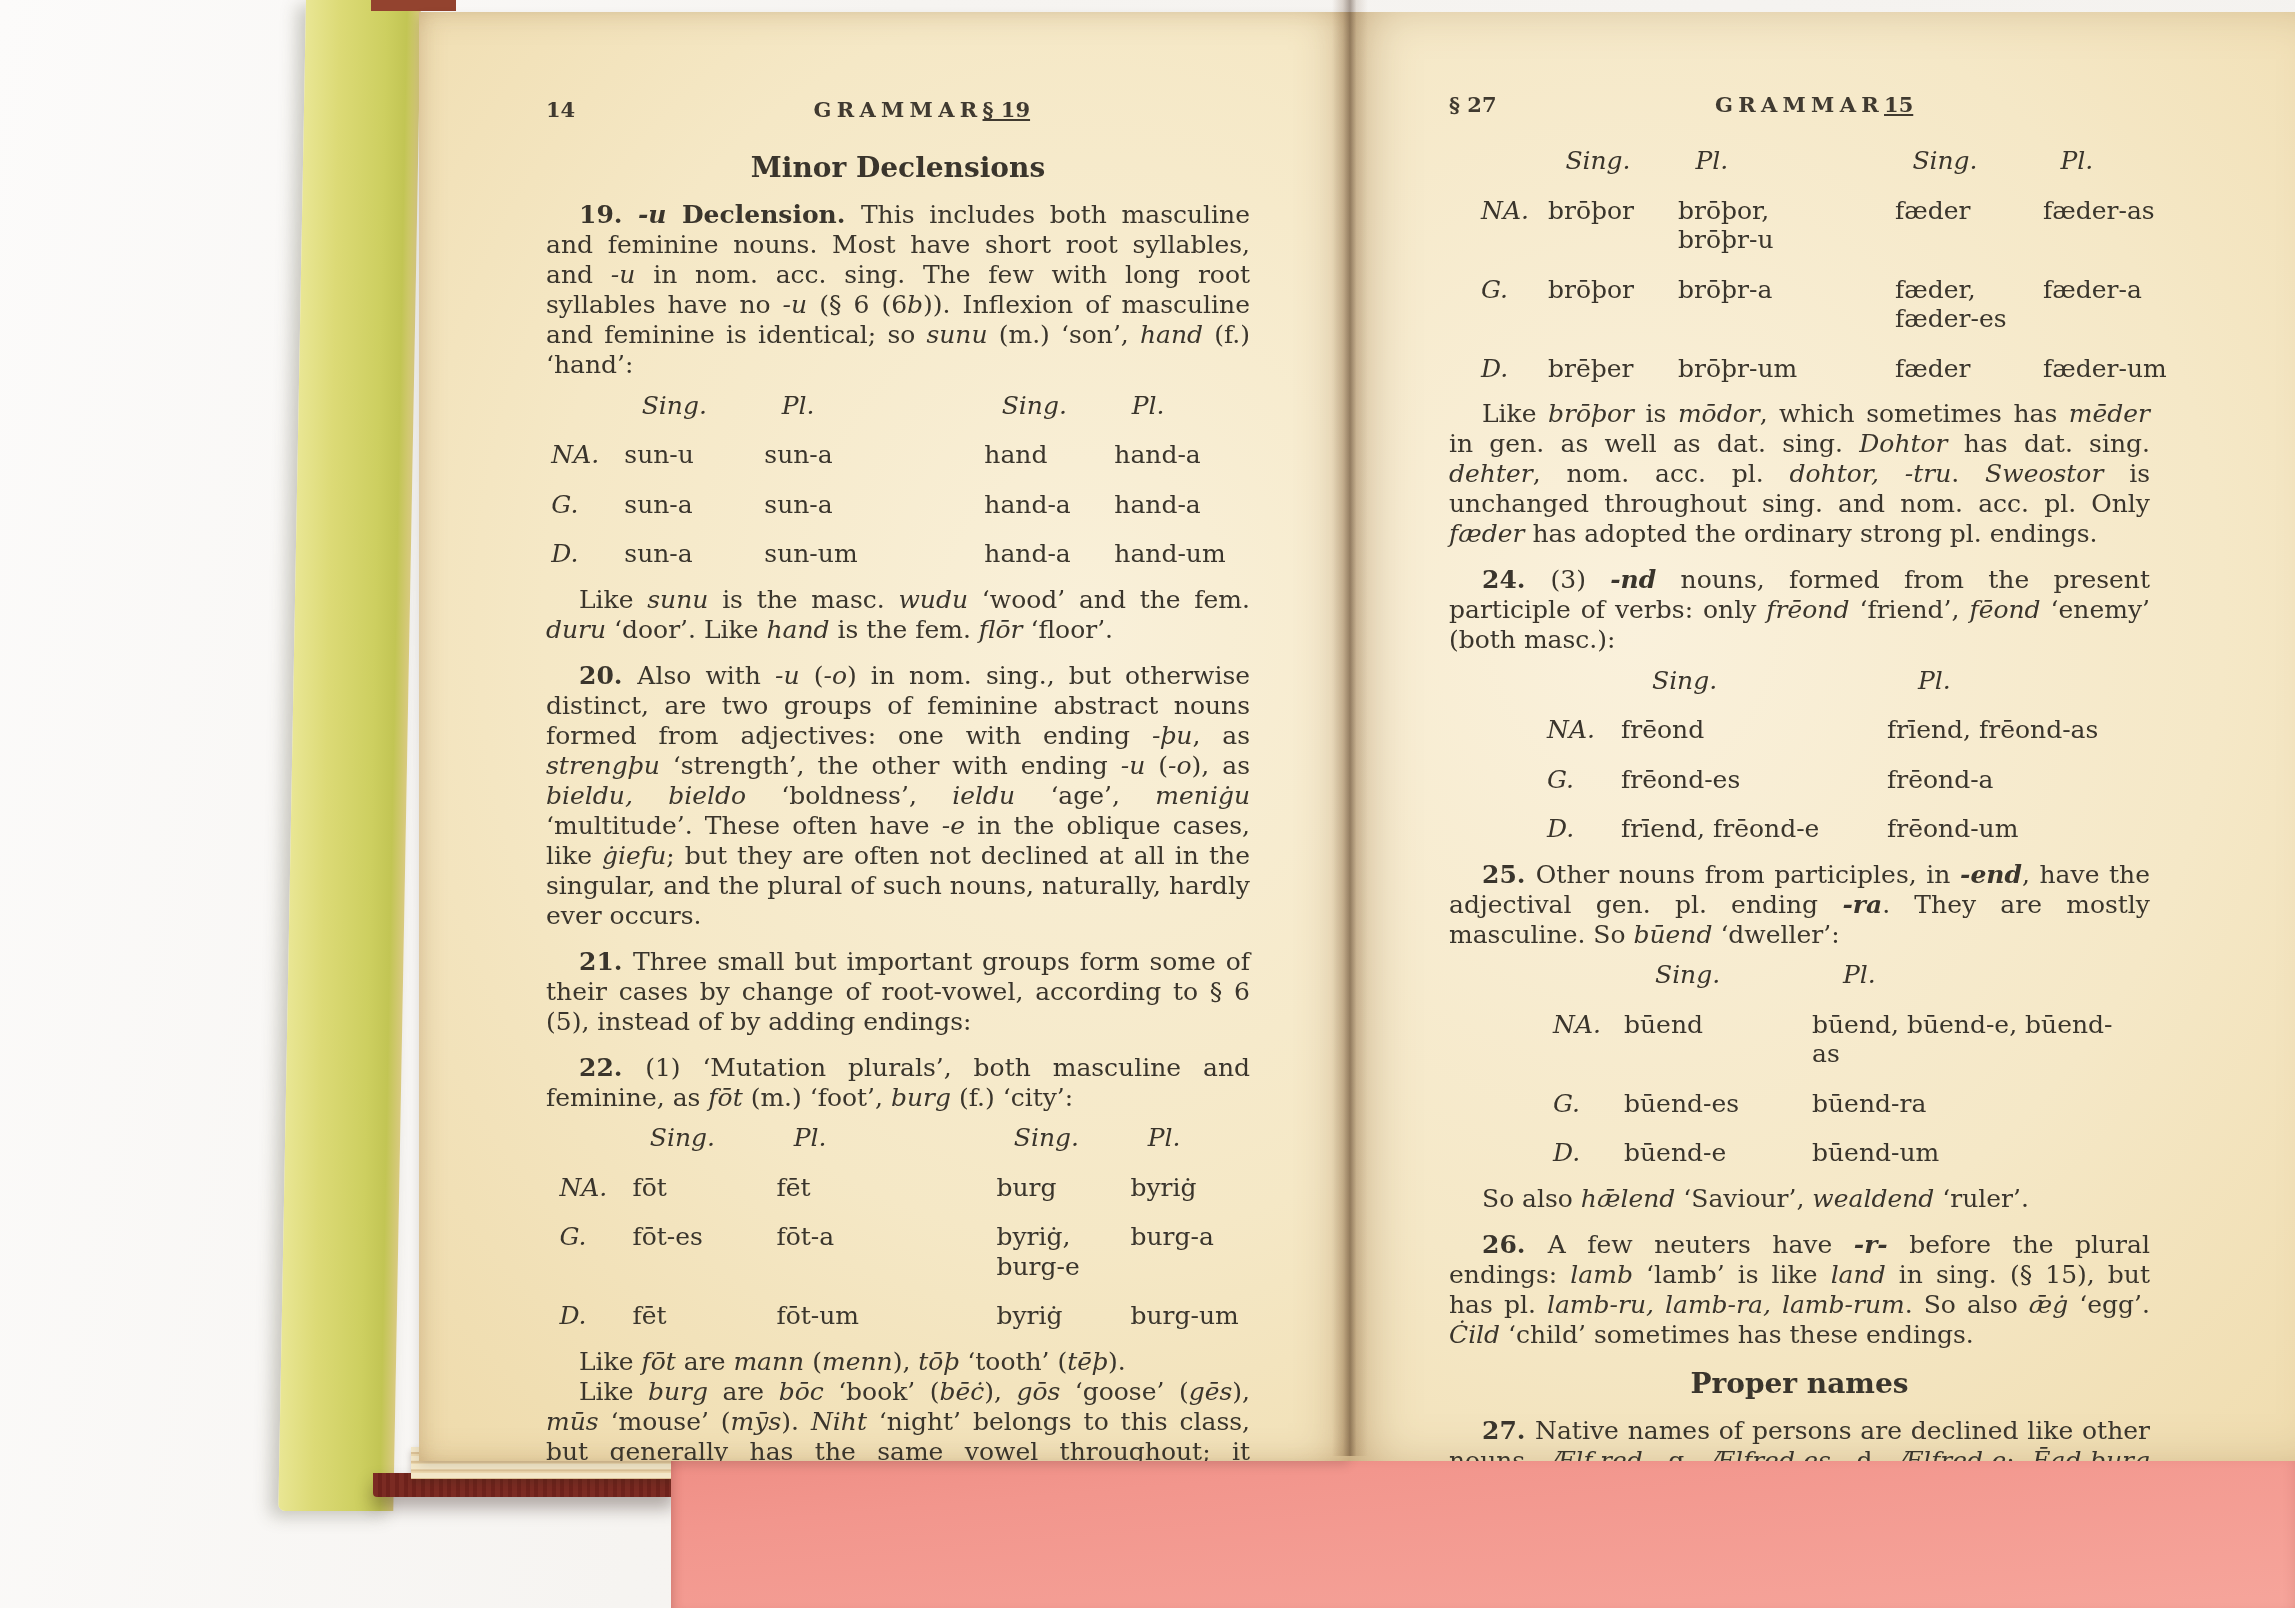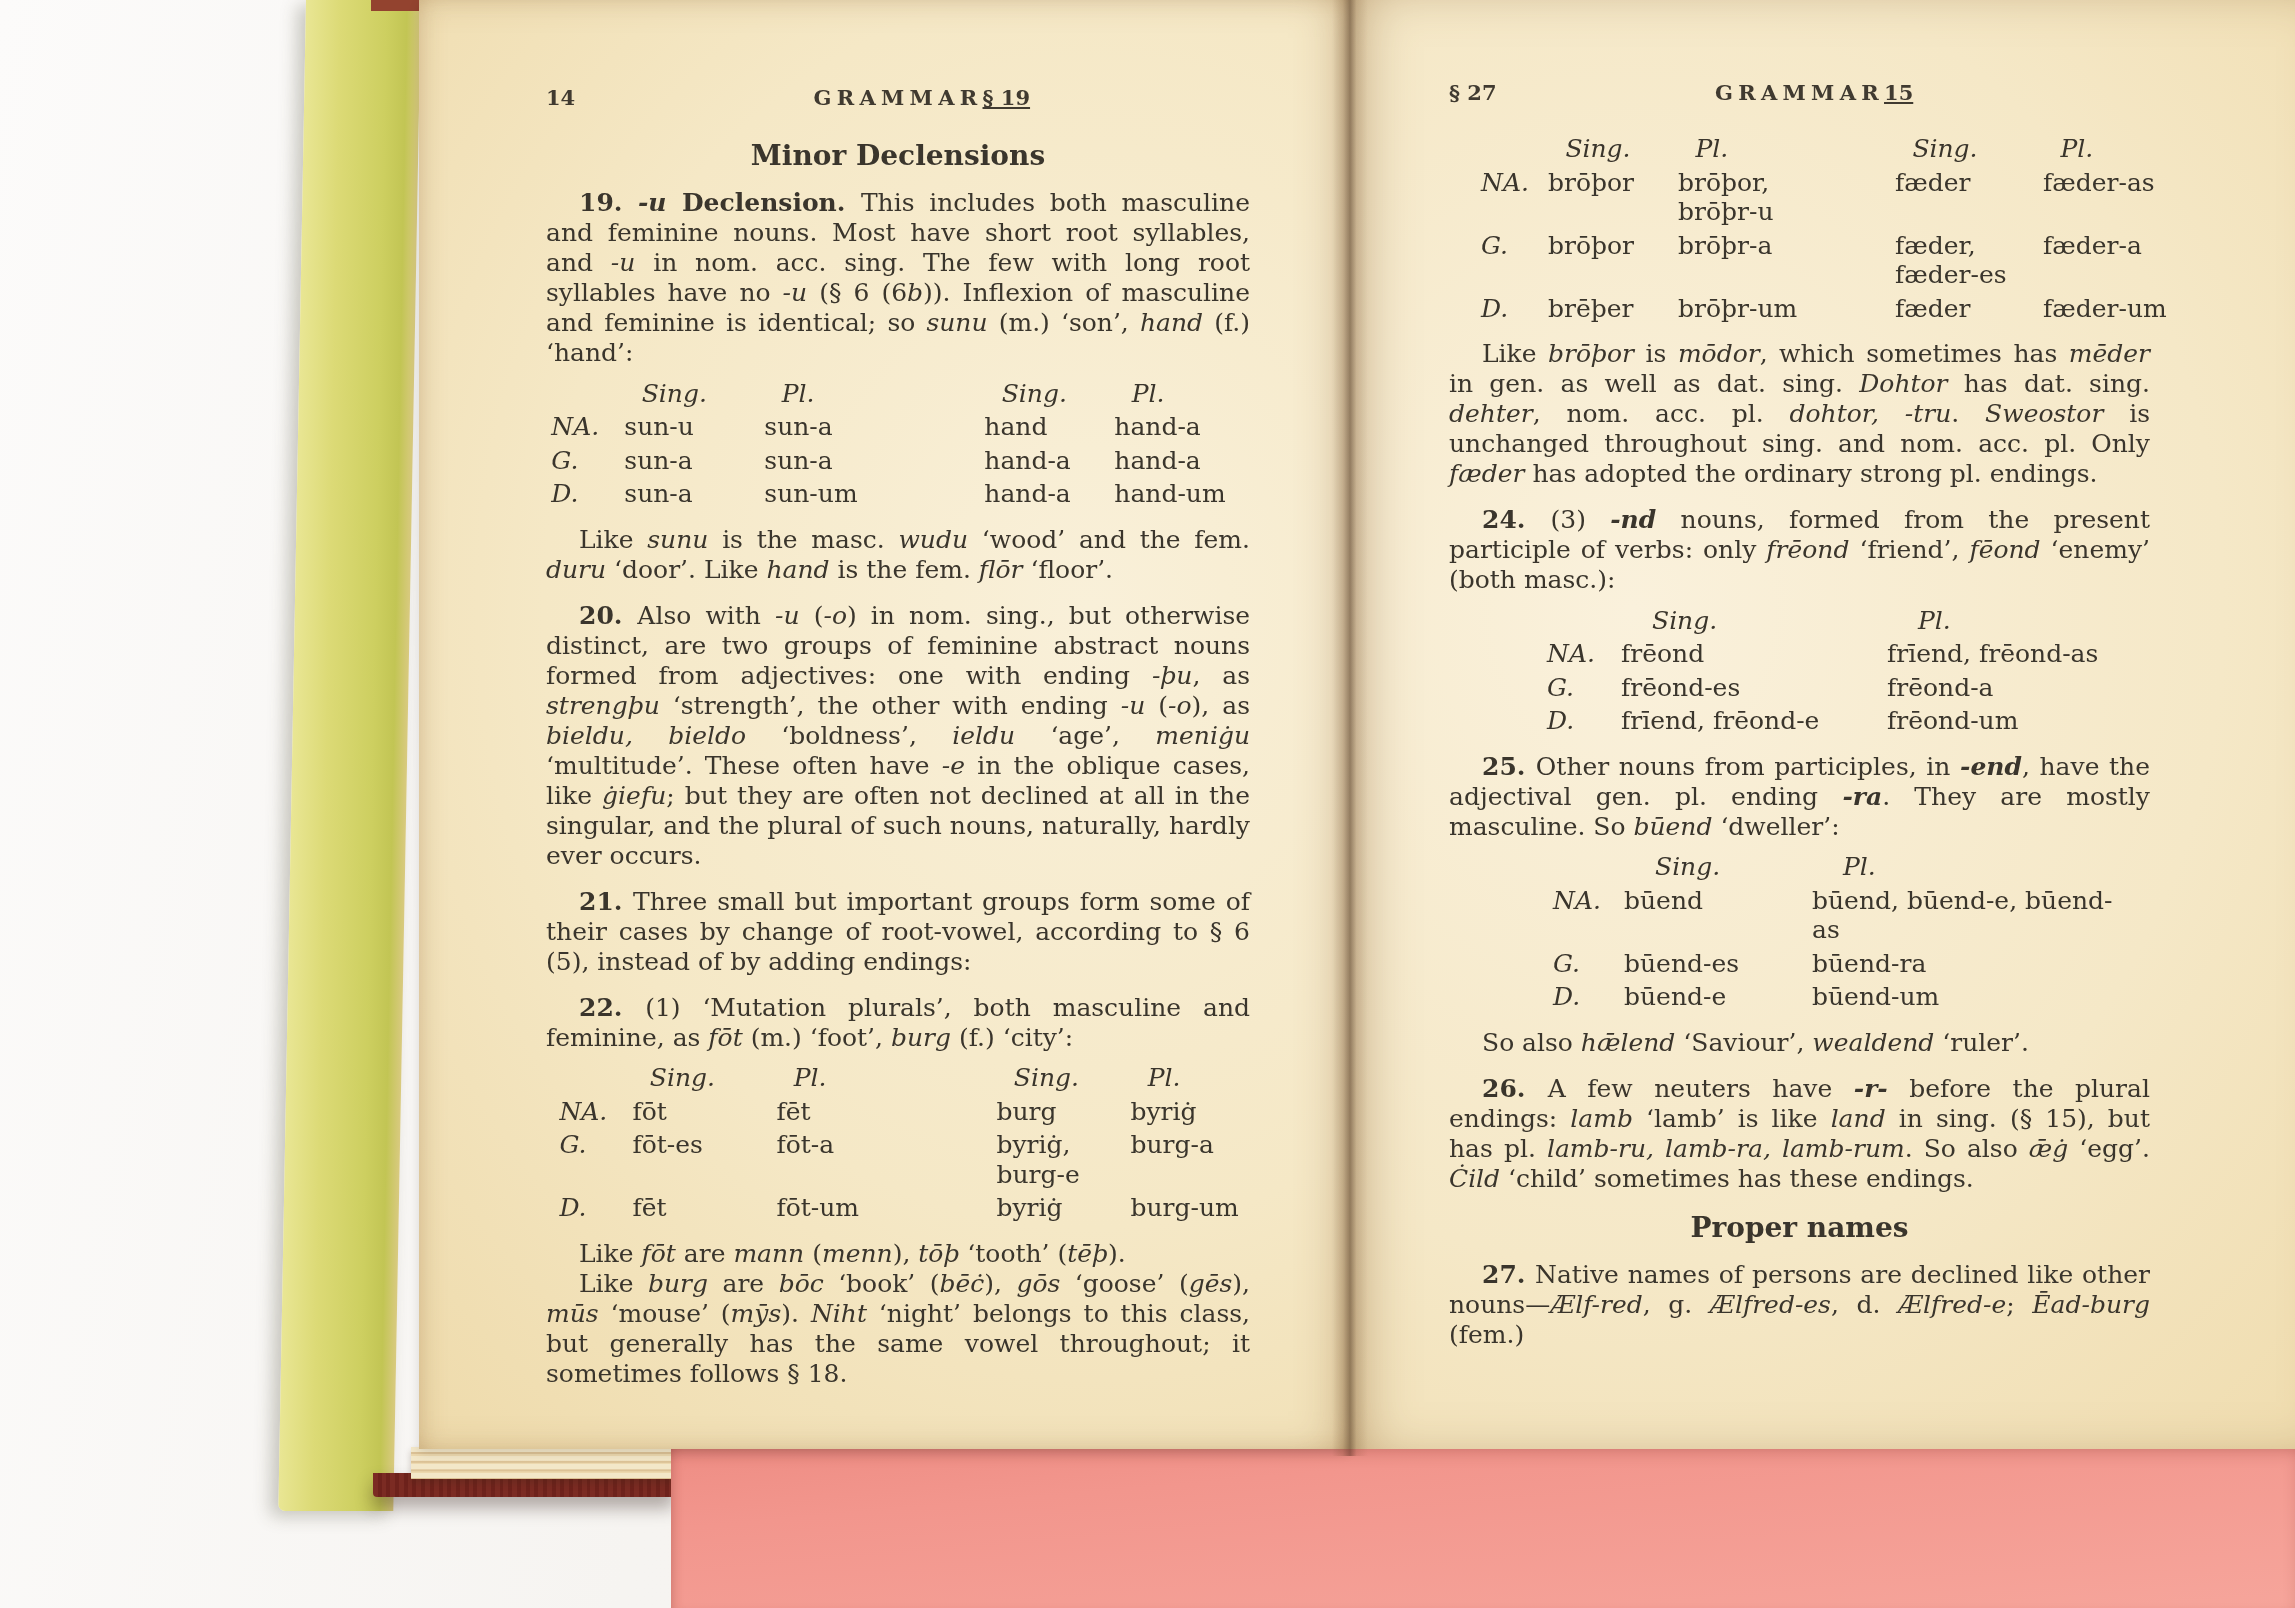--- a/index.html
+++ b/index.html
@@ -38,21 +38,21 @@
     position:absolute;left:373px;top:1473px;width:301px;height:24px;z-index:1;
     background:repeating-linear-gradient(90deg,#7b2b23 0 4.7px,#6e221c 4.7px 8.7px);
     box-shadow:0 10.7px 17.4px rgba(40,20,15,.35);
     border-bottom-left-radius:4px;
   }
   .pink-card{
     position:absolute;left:671px;top:1443px;width:1625px;height:166px;z-index:2;
     background:linear-gradient(175deg,#ee8d84 0%,var(--pink) 28%,#f6a59b 100%);
     box-shadow:inset 0 12px 18.7px -8px rgba(110,30,25,.42),inset 5.3px 0 10.7px -5.3px rgba(120,40,30,.22);
   }
-  .page{position:absolute;top:0;height:1449px;z-index:3;overflow:hidden;}
+  .page{position:absolute;top:12px;height:1449px;z-index:3;overflow:hidden;}
   .page-left{
     left:419px;width:930px;
     background:radial-gradient(130% 95% at 72% 42%,#f9f0d9 0%,#f5e8c6 45%,#efdcae 78%,#ecd4a0 100%);
     box-shadow:inset -23px 0 47px -18.7px rgba(130,85,35,.45),
                inset 10.7px 0 29px -13.4px rgba(140,95,45,.38),
                0 5.3px 10.7px rgba(0,0,0,.12);
   }
   .page-right{
     left:1349px;width:946px;
     background:radial-gradient(130% 95% at 30% 42%,#faf1dc 0%,#f5e8c7 48%,#f0ddb0 80%,#edd6a3 100%);
@@ -70,21 +70,21 @@
     display:grid;grid-template-columns:1fr auto 1fr;align-items:baseline;
     font-size:21px;font-weight:600;margin-bottom:29px;color:#403a30;
   }
   .h-left{text-align:left;}
   .h-center{text-align:right;letter-spacing:5.3px;}
   .h-right{text-decoration:underline;}
   .page-heading{font-size:28px;font-weight:bold;text-align:center;margin:17.4px 0 16px;}
   .para{font-size:25px;line-height:1.2;text-align:justify;margin:0;}
   .para.indent{text-indent:33px;}
   .para.space{margin-top:16px;}
-  .decl-table{display:grid;row-gap:4px;font-size:25px;line-height:1.18;margin:10.7px 0 8px;}
+  .decl-table{display:grid;row-gap:20px;font-size:25px;line-height:1.18;margin:10.7px 0 8px;}
   .decl-table .lbl{font-style:italic;}
   .decl-table .hdr{font-style:italic;padding-left:17.4px;}
   .decl-table.cols2 .hdr{padding-left:31px;}
   .seg-i{font-style:italic;}
   .seg-b{font-weight:bold;}
   .seg-bi{font-weight:bold;font-style:italic;}
 </style>
 </head>
 <body>
 

